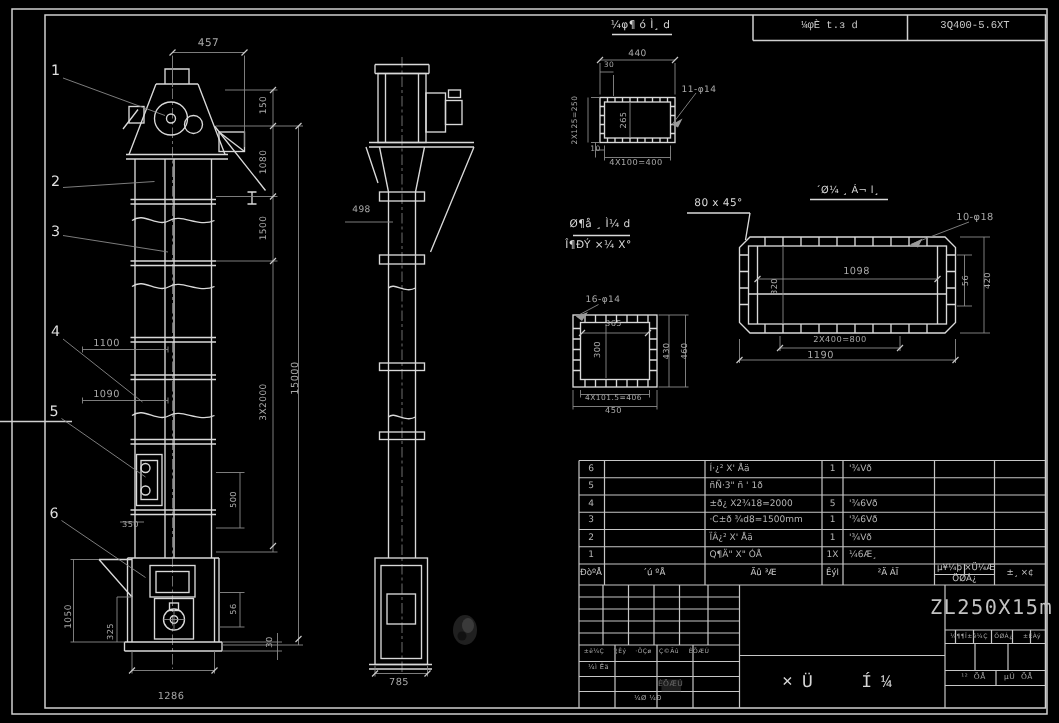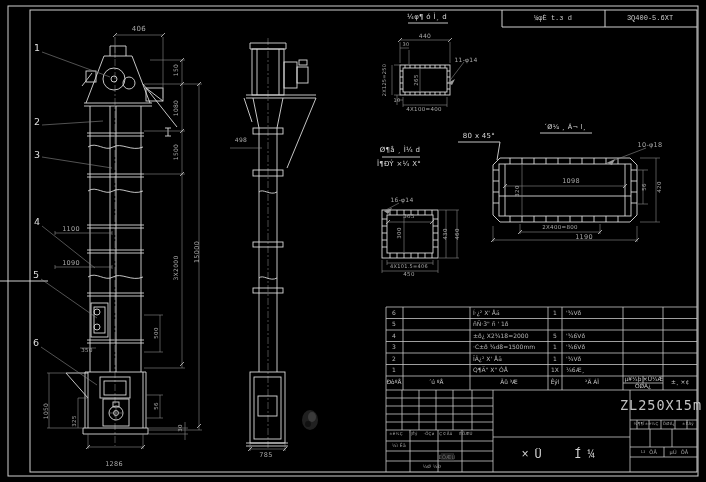--- a/index.html
+++ b/index.html
@@ -184,21 +184,21 @@
     </g>
   </svg>
 
   <span class="tbtext stripcell" style="left:553px;top:18px">¼φÈ t.з d</span>
   <span class="tbtext stripcell" style="left:650px;top:18px">3Q400-5.6XT</span>
 
   <span class="tbtext" id="tb-subtitle" style="left:561px;top:455px">×Ü  Í¼</span>
   <span class="tbtext" id="tb-drawno" style="left:661px;top:406px">ZL250X15m</span>
 
   <div id="labels">
-      <span class="lbl" style="left: 139px; top: 29px; font-size: 7px; transform: translate(-50%, -50%);">406</span>
+      <span class="lbl" style="left: 139px; top: 29px; font-size: 7px; transform: translate(-50%, -50%);">457</span>
       <span class="lbl" style="left: 176px; top: 70px; font-size: 6px; transform: translate(-50%, -50%) rotate(-90deg);">150</span>
       <span class="lbl" style="left: 176px; top: 108px; font-size: 6px; transform: translate(-50%, -50%) rotate(-90deg);">1080</span>
       <span class="lbl" style="left: 176px; top: 152px; font-size: 6px; transform: translate(-50%, -50%) rotate(-90deg);">1500</span>
       <span class="lbl" style="left: 176px; top: 268px; font-size: 6px; transform: translate(-50%, -50%) rotate(-90deg);">3X2000</span>
       <span class="lbl" style="left: 197px; top: 252px; font-size: 6.5px; transform: translate(-50%, -50%) rotate(-90deg);">15000</span>
       <span class="lbl" style="left: 71px; top: 229px; font-size: 6.5px; transform: translate(-50%, -50%);">1100</span>
       <span class="lbl" style="left: 71px; top: 263px; font-size: 6.5px; transform: translate(-50%, -50%);">1090</span>
       <span class="lbl" style="left: 87px; top: 351px; font-size: 5.5px; transform: translate(-50%, -50%);">350</span>
       <span class="lbl" style="left: 46px; top: 411px; font-size: 6px; transform: translate(-50%, -50%) rotate(-90deg);">1050</span>
       <span class="lbl" style="left: 75px; top: 421px; font-size: 5.5px; transform: translate(-50%, -50%) rotate(-90deg);">325</span>
@@ -226,21 +226,21 @@
       <span class="lbl" style="left: 458px; top: 234px; font-size: 5.5px; transform: translate(-50%, -50%) rotate(-90deg);">460</span>
       <span class="lbl" style="left: 409px; top: 266px; font-size: 5px; transform: translate(-50%, -50%);">4X101.5=406</span>
       <span class="lbl" style="left: 409px; top: 275px; font-size: 5.5px; transform: translate(-50%, -50%);">450</span>
       <span class="lbl w" style="left: 565px; top: 127px; font-size: 6.5px; transform: translate(-50%, -50%);">´Ø¼ ¸ Á¬ l¸</span>
       <span class="lbl" style="left: 650px; top: 145px; font-size: 6.5px; transform: translate(-50%, -50%);">10-φ18</span>
       <span class="lbl" style="left: 571px; top: 181px; font-size: 6.5px; transform: translate(-50%, -50%);">1098</span>
       <span class="lbl" style="left: 518px; top: 191px; font-size: 5.5px; transform: translate(-50%, -50%) rotate(-90deg);">320</span>
       <span class="lbl" style="left: 645px; top: 187px; font-size: 5.5px; transform: translate(-50%, -50%) rotate(-90deg);">56</span>
       <span class="lbl" style="left: 660px; top: 187px; font-size: 5.5px; transform: translate(-50%, -50%) rotate(-90deg);">420</span>
       <span class="lbl" style="left: 560px; top: 228px; font-size: 5.5px; transform: translate(-50%, -50%);">2X400=800</span>
-      <span class="lbl" style="left: 584px; top: 237px; font-size: 6.5px; transform: translate(-50%, -50%); text-align: right;">1190</span>
+      <span class="lbl" style="left: 547px; top: 237px; font-size: 6.5px; transform: translate(-50%, -50%); text-align: right;">1190</span>
       <span class="lbl d" style="left: 396px; top: 434px; font-size: 4px; transform: translate(-50%, -50%);">±ê¼Ç</span>
       <span class="lbl d" style="left: 413px; top: 434px; font-size: 4px; transform: translate(-50%, -50%);">´¦Êý</span>
       <span class="lbl d" style="left: 429px; top: 434px; font-size: 4px; transform: translate(-50%, -50%);">·ÖÇø</span>
       <span class="lbl d" style="left: 446px; top: 434px; font-size: 4px; transform: translate(-50%, -50%);">Ç©Ãû</span>
       <span class="lbl d" style="left: 466px; top: 434px; font-size: 4px; transform: translate(-50%, -50%);">ÈÕÆÚ</span>
       <span class="lbl d" style="left: 399px; top: 446px; font-size: 4.5px; transform: translate(-50%, -50%);">¼ì Êä</span>
       <span class="lbl g" style="left: 447px; top: 457px; font-size: 5px; transform: translate(-50%, -50%);">ÈÕÆÚ</span>
       <span class="lbl d" style="left: 432px; top: 467px; font-size: 4.5px; transform: translate(-50%, -50%);">¼Ø ¼Ð</span>
       <span class="lbl d" style="left: 646px; top: 424px; font-size: 4px; transform: translate(-50%, -50%);">¼¶¶Î±ê¼Ç</span>
       <span class="lbl d" style="left: 669px; top: 424px; font-size: 4px; transform: translate(-50%, -50%);">ÖØÁ¿</span>

